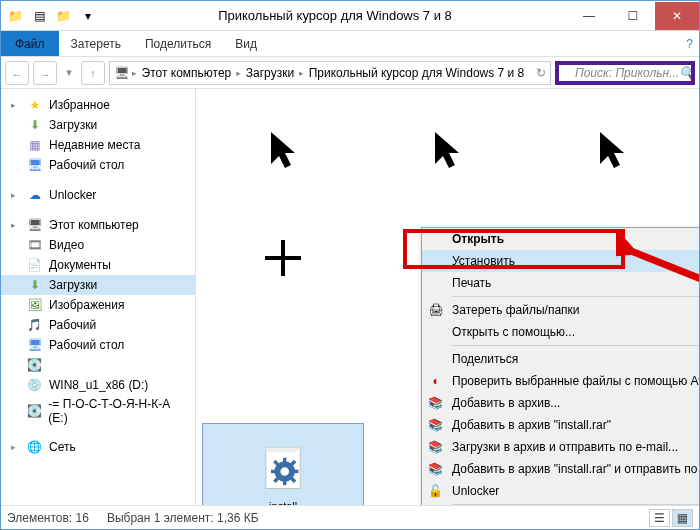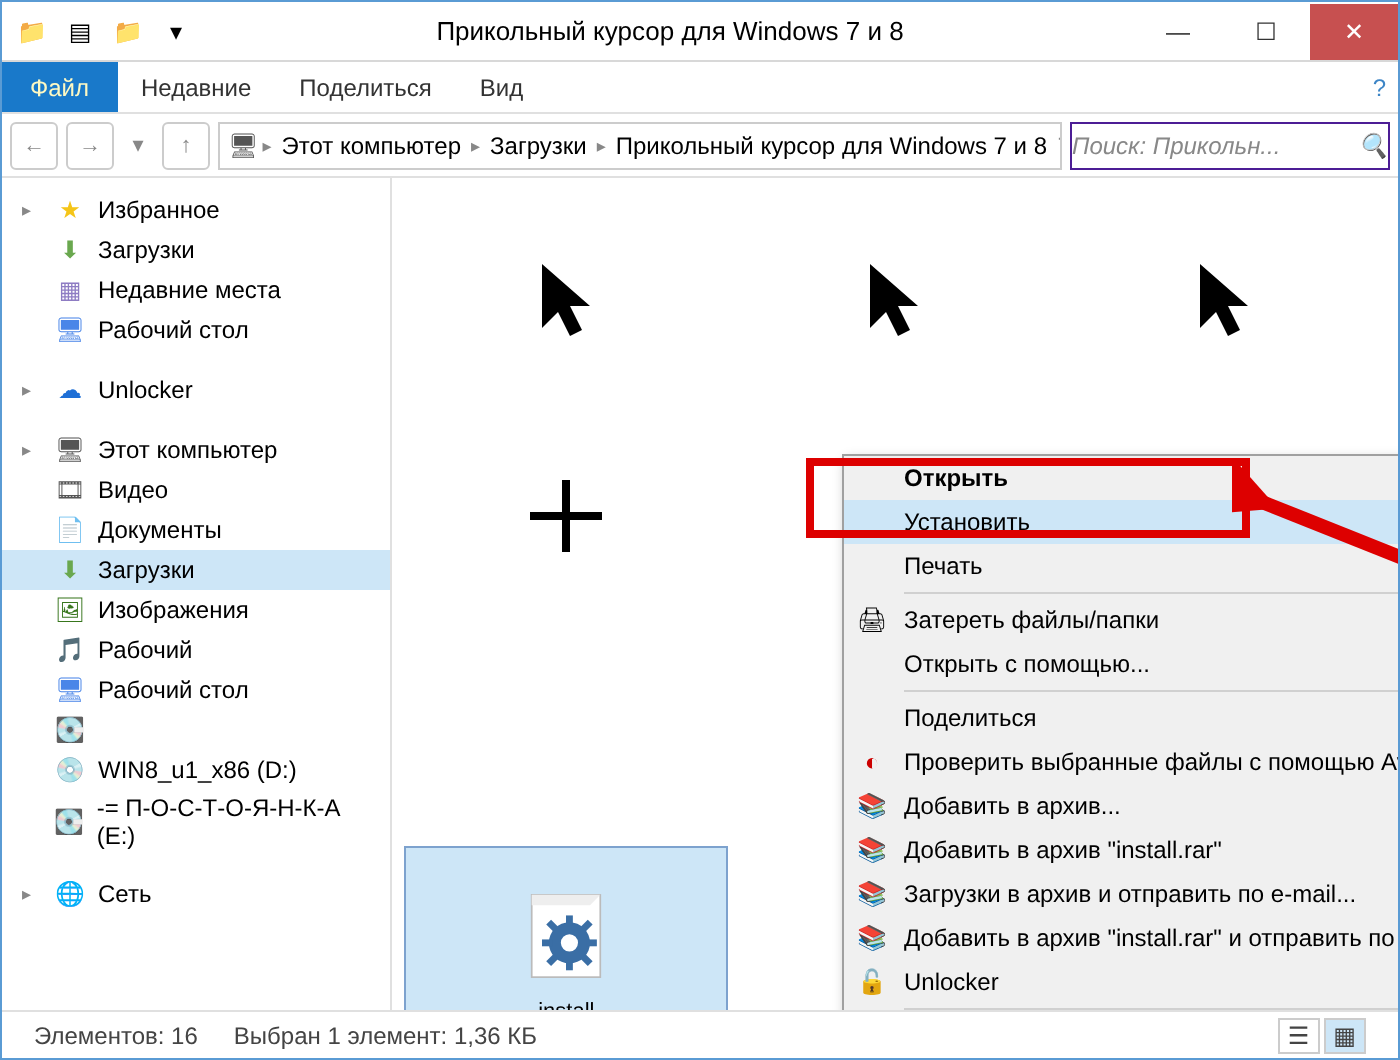--- a/index.html
+++ b/index.html
@@ -6,28 +6,28 @@
   html, body { width: 700px; height: 530px; overflow: hidden; background: #fff; }
   .window { width: 700px; height: 530px; border: 1px solid #5a9bd4; display: flex; flex-direction: column; background: #fff; }
   .titlebar { height: 30px; background: #fff; display: flex; align-items: center; border-bottom: 1px solid #d8d8d8; }
   .titlebar .qa { display: flex; gap: 2px; padding: 0 4px; }
   .qa-btn { width: 22px; height: 22px; display: flex; align-items: center; justify-content: center; }
   .title { flex: 1; text-align: center; font-size: 13px; color: #000; }
   .winbtns { display: flex; }
   .winbtn { width: 44px; height: 28px; display: flex; align-items: center; justify-content: center; color: #333; }
   .winbtn.close { background: #c75050; color: #fff; }
   .menubar { height: 26px; display: flex; align-items: stretch; border-bottom: 1px solid #e0e0e0; }
-  .file-tab { background: #1979ca; color: #fef9c3; padding: 4px 14px; display: flex; align-items: center; font-size: 12px; }
+  .file-tab { background: #1979ca; color: #0f172a; padding: 4px 14px; display: flex; align-items: center; font-size: 12px; }
   .menu-item { padding: 4px 12px; display: flex; align-items: center; color: #333; }
   .addrbar { height: 32px; display: flex; align-items: center; gap: 4px; padding: 2px 4px; border-bottom: 1px solid #e0e0e0; }
   .navbtn { width: 24px; height: 24px; border: 1px solid #ccc; border-radius: 3px; display: flex; align-items: center; justify-content: center; color: #888; font-size: 11px; }
   .breadcrumb { flex: 1; height: 24px; border: 1px solid #ccc; display: flex; align-items: center; gap: 2px; padding: 0 4px; background: #fff; overflow: hidden; white-space: nowrap; }
   .bc-part { padding: 0 3px; color: #000; }
   .bc-sep { color: #888; font-size: 9px; }
-  .searchbox { width: 160px; height: 24px; border: 1px solid #4c1d95; display: flex; align-items: center; padding: 0 0; color: #888; font-style: italic; overflow: hidden; white-space: nowrap; }
+  .searchbox { width: 140px; height: 24px; border: 4px solid #4c1d95; display: flex; align-items: center; padding: 0 16px; color: #888; font-style: italic; overflow: hidden; white-space: nowrap; }
   .body { flex: 1; display: flex; overflow: hidden; }
   .sidebar { width: 195px; border-right: 1px solid #e0e0e0; padding: 6px 0; overflow: hidden; }
   .side-group { margin-bottom: 10px; }
   .side-item { display: flex; align-items: center; gap: 6px; padding: 2px 8px 2px 26px; color: #000; }
   .side-item.head { padding-left: 10px; }
   .side-item.sel { background: #cde6f7; }
   .side-ico { width: 16px; height: 16px; display: flex; align-items: center; justify-content: center; font-size: 12px; }
   .disclosure { width: 10px; color: #888; font-size: 9px; }
   .content { flex: 1; position: relative; background: #fff; }
   .file-grid { position: absolute; inset: 0; display: grid; grid-template-columns: repeat(3, 1fr); grid-auto-rows: 106px; gap: 2px; padding: 10px 6px; }
@@ -36,21 +36,21 @@
   .thumb { width: 56px; height: 56px; display: flex; align-items: center; justify-content: center; font-size: 30px; color: #000; }
   .thumb svg { width: 48px; height: 48px; }
   .fname { font-size: 11px; text-align: center; }
   .ctxmenu { position: absolute; left: 225px; top: 138px; width: 340px; background: #f0f0f0; border: 1px solid #a0a0a0; box-shadow: 2px 3px 6px rgba(0,0,0,.3); z-index: 10; }
   .ctx-item { height: 22px; display: flex; align-items: center; padding: 0 8px 0 30px; position: relative; }
   .ctx-item.hl { background: #cde6f7; }
   .ctx-sep { height: 1px; background: #d0d0d0; margin: 2px 4px 2px 30px; }
   .ctx-ico { position: absolute; left: 6px; width: 16px; height: 16px; display: flex; align-items: center; justify-content: center; font-size: 12px; }
   .redbox { position: absolute; left: 207px; top: 140px; width: 222px; height: 40px; border: 4px solid #d00; z-index: 20; pointer-events: none; }
   .arrow { position: absolute; left: 420px; top: 140px; z-index: 19; pointer-events: none; }
-  .status { height: 24px; border-top: 1px solid #e0e0e0; display: flex; align-items: center; gap: 18px; padding: 0 16px; color: #444; background: #fff; }
+  .status { height: 24px; border-top: 1px solid #e0e0e0; display: flex; align-items: center; gap: 18px; padding: 0 6px; color: #444; background: #fff; }
   
   .i-star::before { content: "★"; color: #f5c518; }
   .i-folder::before { content: "📁"; }
   .i-dl::before { content: "⬇"; color: #6aa84f; }
   .i-places::before { content: "▦"; color: #8e7cc3; }
   .i-desk::before { content: "🖥"; color: #4a86e8; }
   .i-cloud::before { content: "☁"; color: #1e6fd6; }
   .i-pc::before { content: "🖥"; color: #555; }
   .i-video::before { content: "🎞"; color: #555; }
   .i-doc::before { content: "📄"; color: #555; }
@@ -83,21 +83,21 @@
     <div class="title">Прикольный курсор для Windows 7 и 8</div>
     <div class="winbtns">
       <div class="winbtn">—</div>
       <div class="winbtn">☐</div>
       <div class="winbtn close">✕</div>
     </div>
   </div>
 
   <div class="menubar">
     <div class="file-tab">Файл</div>
-    <div class="menu-item">Недавние</div>
+    <div class="menu-item">Затереть</div>
     <div class="menu-item">Поделиться</div>
     <div class="menu-item">Вид</div>
     <div style="margin-left:auto;display:flex;align-items:center;padding:0 6px;color:#3d85c6">?</div>
   </div>
 
   <div class="addrbar">
     <div class="navbtn">←</div>
     <div class="navbtn">→</div>
     <div class="navbtn" style="width:16px;border:none">▾</div>
     <div class="navbtn">↑</div>

